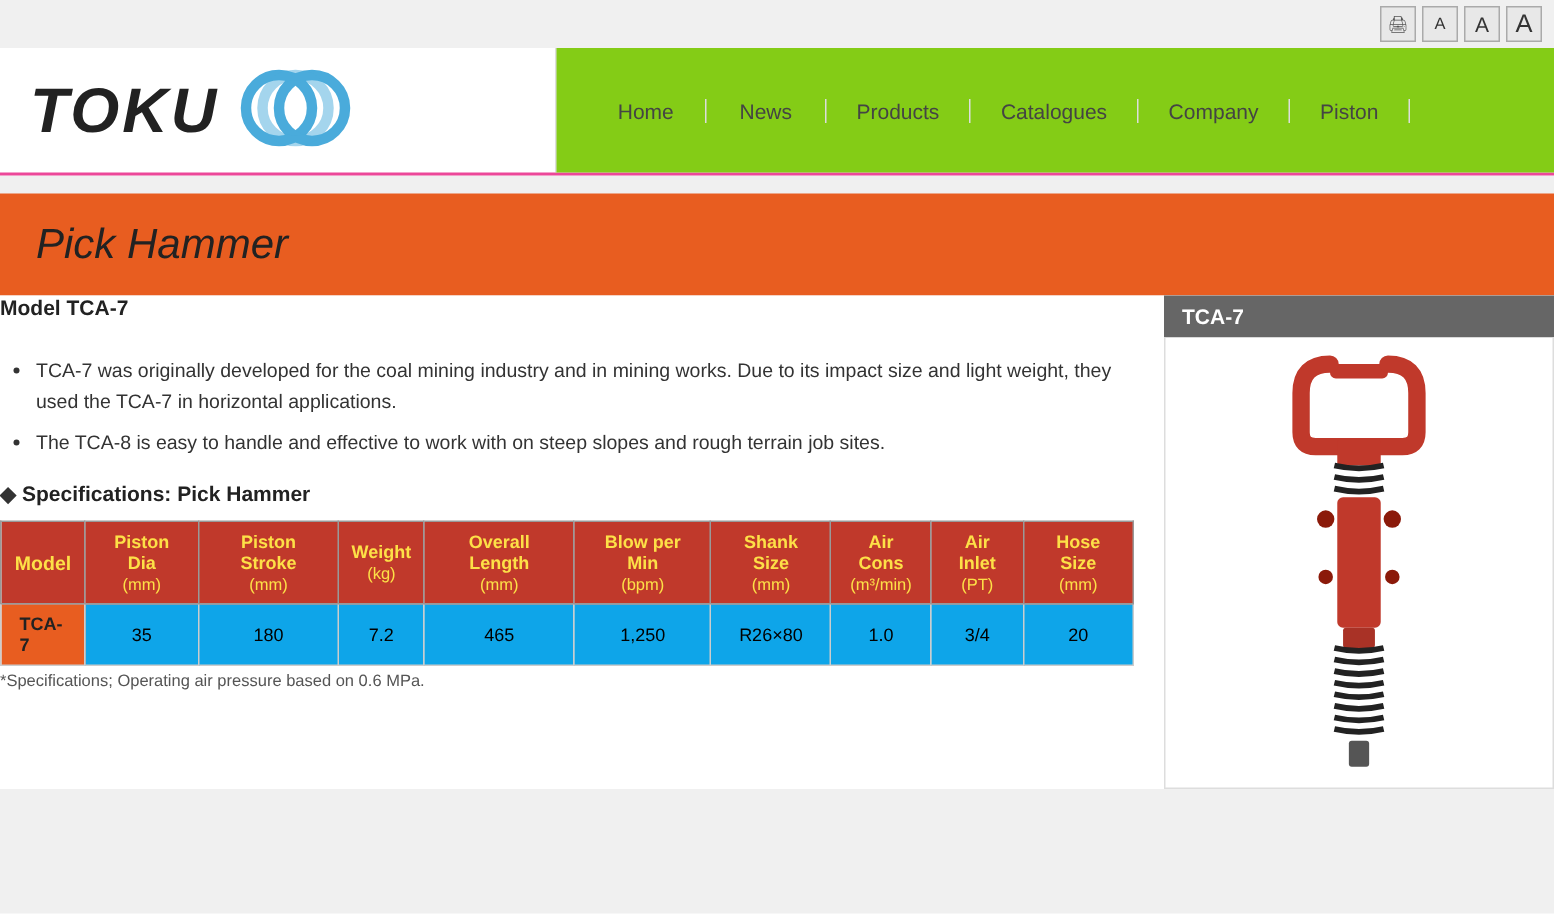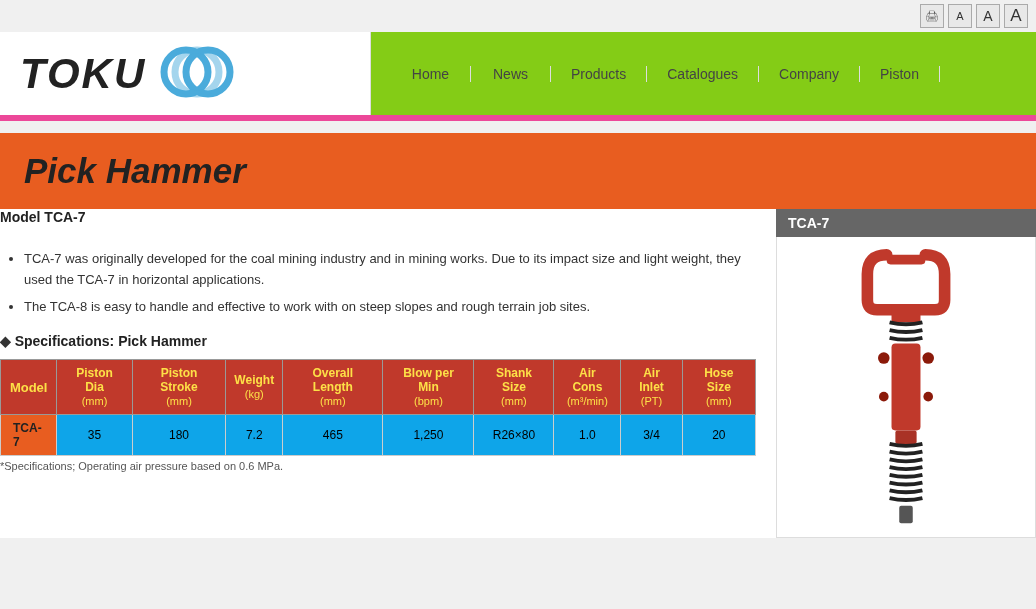--- a/index.html
+++ b/index.html
@@ -27,21 +27,21 @@
       background: #e8e8e8;
       display: flex; align-items: center; justify-content: center;
       cursor: pointer; color: #333;
     }
 
     
     .header {
       display: flex;
       align-items: stretch;
       background: #fff;
-      border-bottom: 6px solid #ec4899;
+      border-bottom: 2px solid #ec4899;
     }
     .logo-area {
       padding: 10px 20px;
       display: flex; align-items: center;
       min-width: 370px;
     }
     .logo-text {
       font-size: 42px;
       font-weight: bold;
       color: #222;
@@ -72,22 +72,22 @@
       text-decoration: none;
     }
 
     
     .banner {
       background: #e85d20;
       padding: 18px 24px;
       margin-top: 12px;
     }
     .banner-title {
-      font-size: 35px;
-      font-weight: bold;
+      font-size: 28px;
+      font-weight: normal;
       color: #222;
       font-style: italic;
     }
 
     
     .content {
       background: #fff;
       display: flex;
       gap: 20px;
     }

